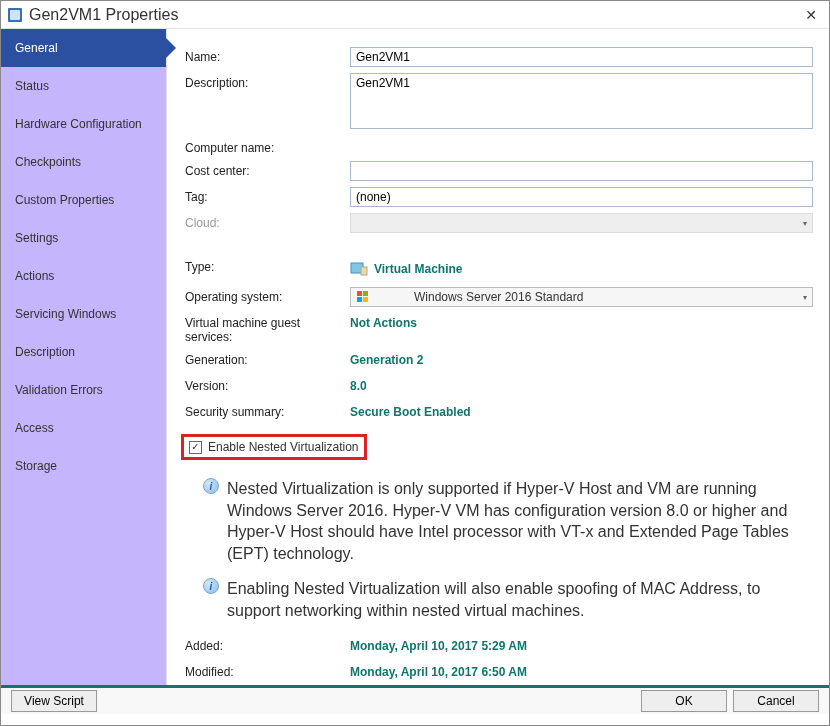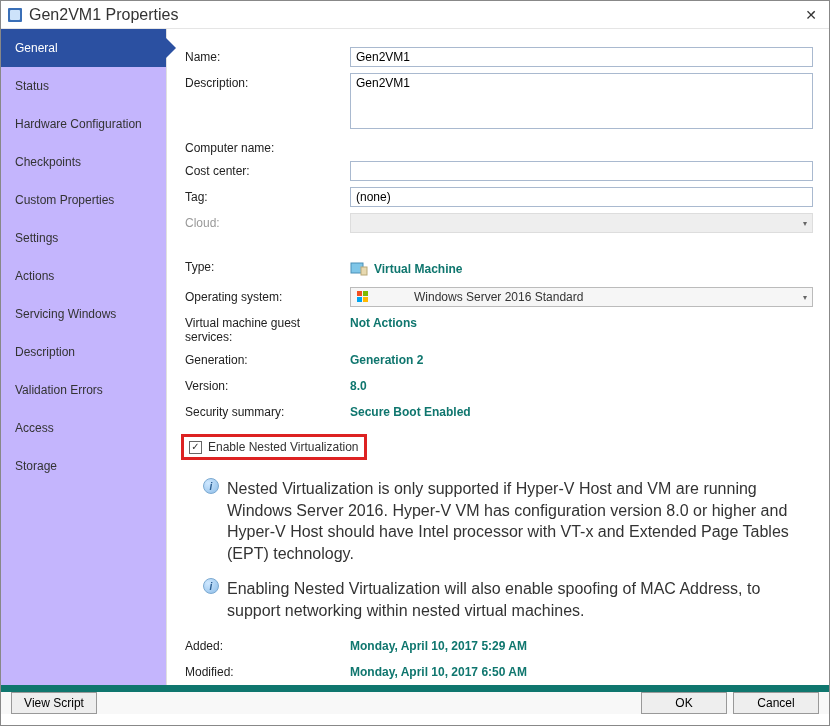--- a/index.html
+++ b/index.html
@@ -144,21 +144,21 @@
     .info-icon {
       width: 16px; height:16px; border-radius:50%;
       background: radial-gradient(circle at 30% 30%, #cfe8ff, #8dbde8);
       border:1px solid #7aa8d0;
       display:inline-flex;align-items:center;justify-content:center;
       font-size:10px;color:#2a5d91;font-style:italic;font-weight:bold;flex-shrink:0;
     }
     .info-text { font-size:16px; color:#333; line-height:1.35; }
     .footer {
       height: 29px;
-      border-top: 7px solid #0f766e;
+      border-top: 3px solid #0f766e;
       display: flex;
       align-items: center;
       padding: 0 10px;
       background: #f8f8f8;
     }
     .footer .spacer { flex:1; }
     .btn {
       min-width: 86px;
       height: 22px;
       border: 1px solid #999;

